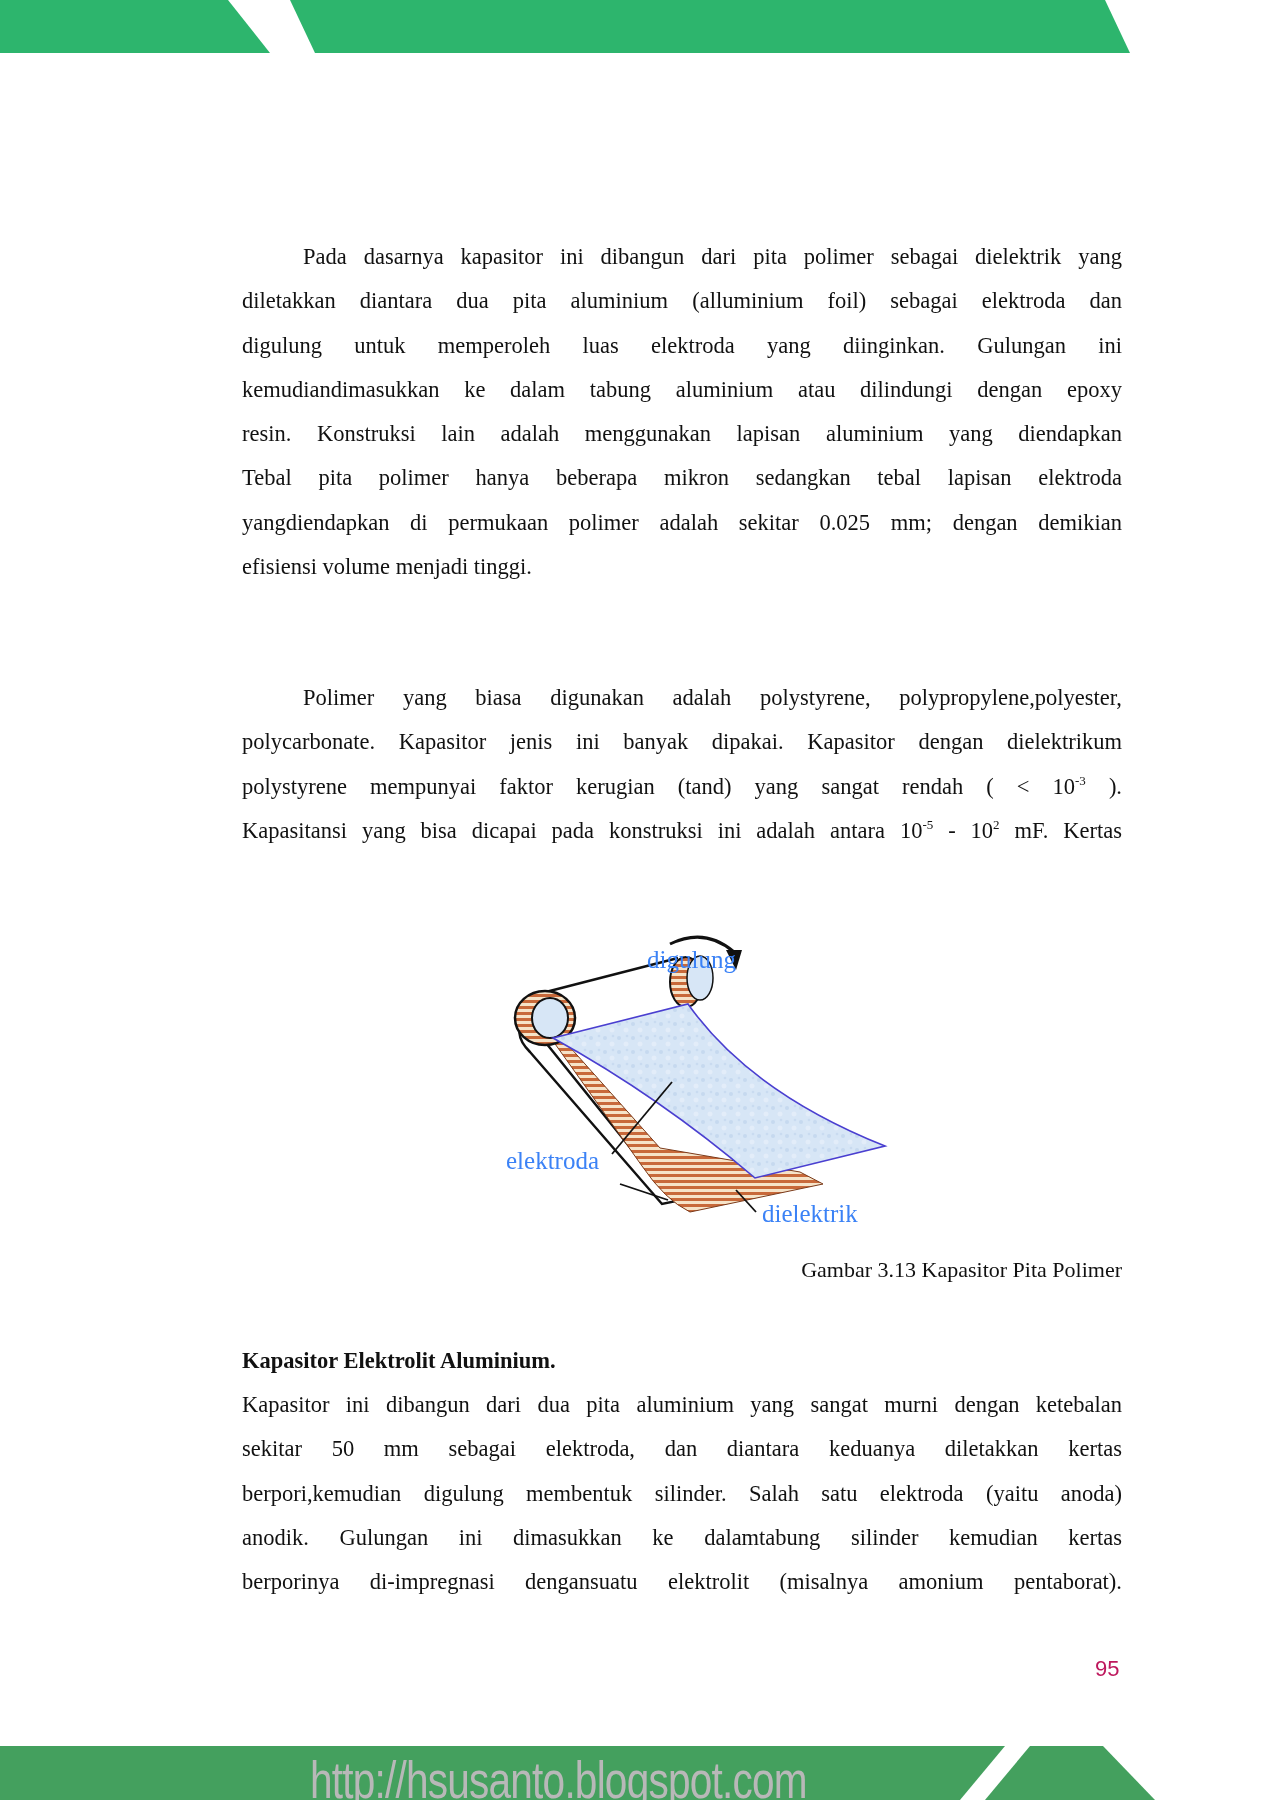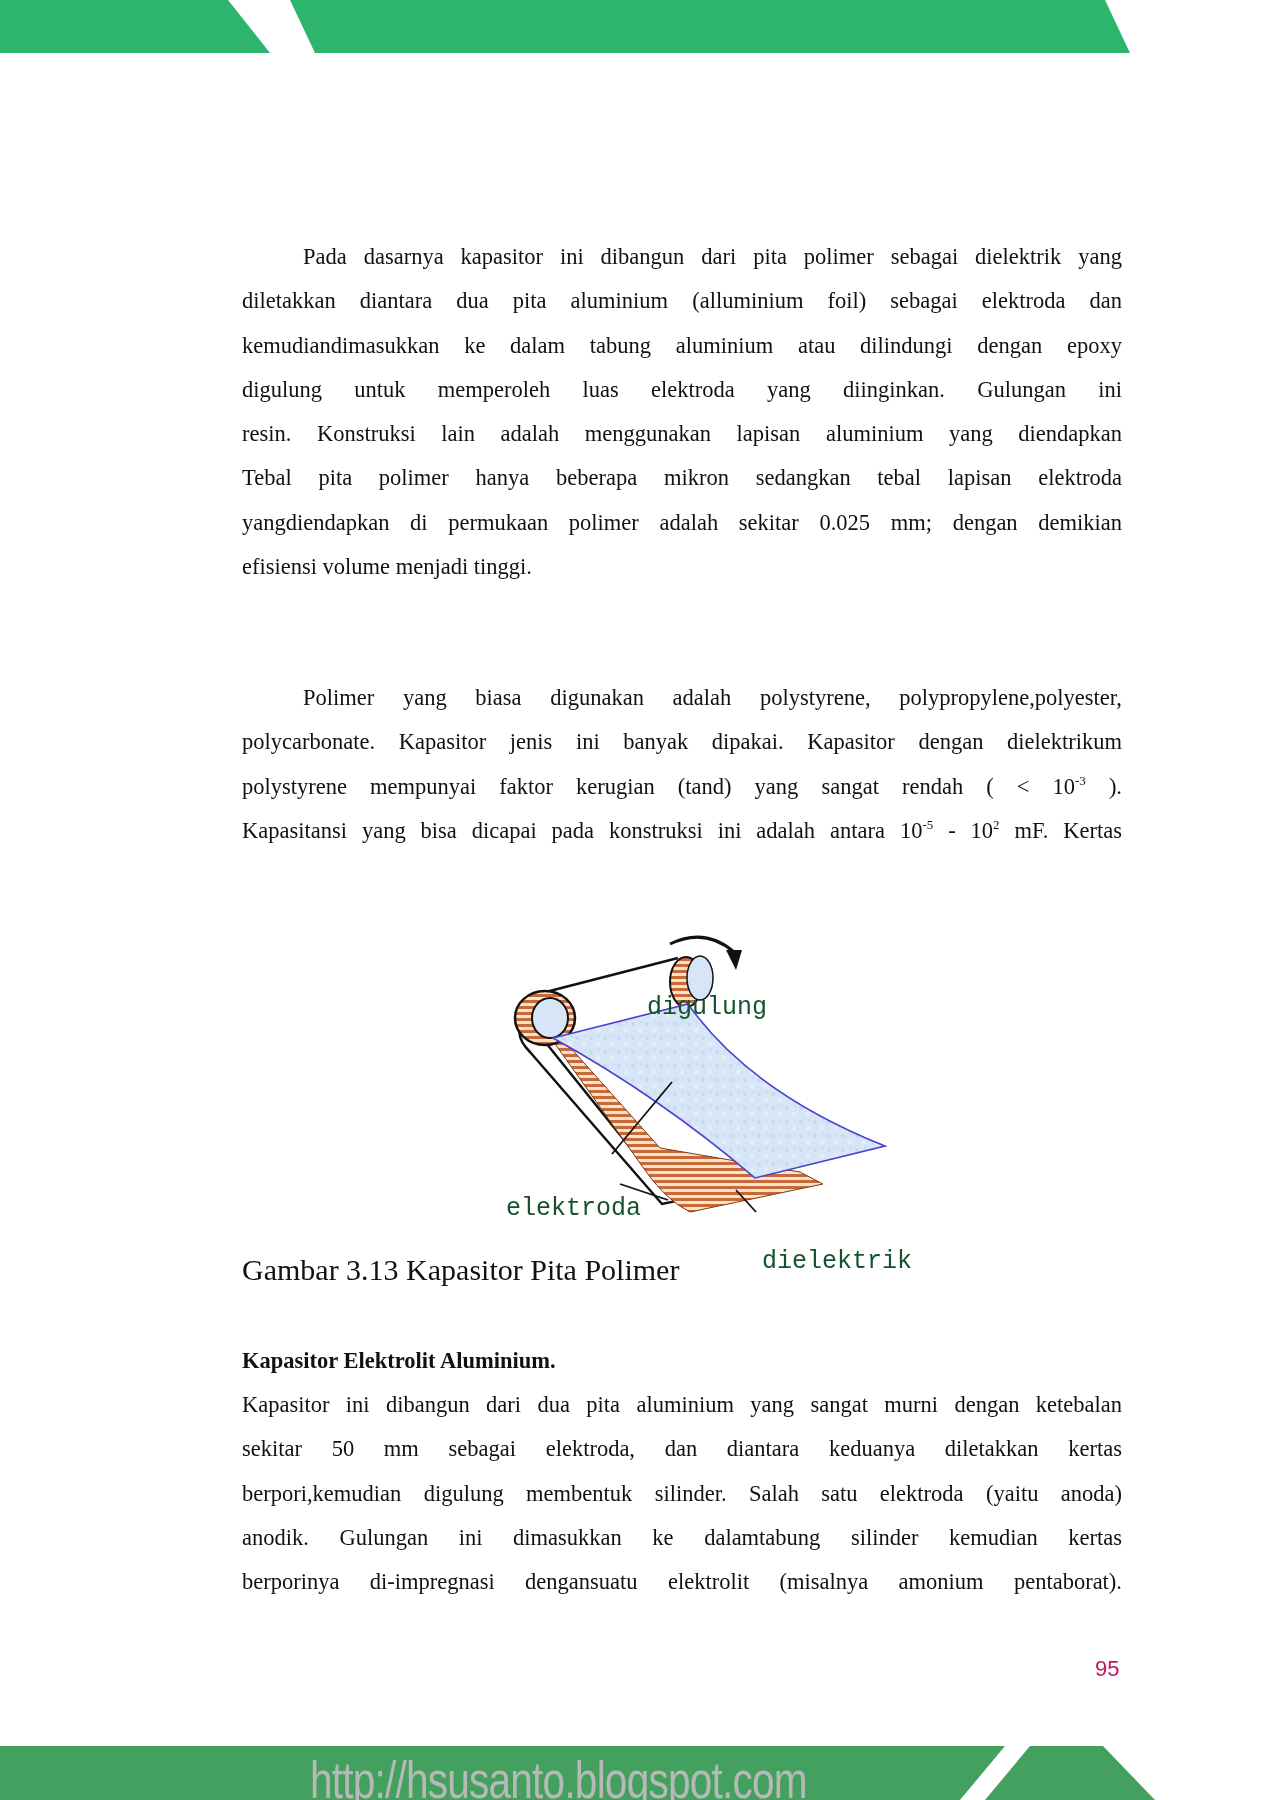--- a/index.html
+++ b/index.html
@@ -20,59 +20,59 @@
     }
     .line { display: block; text-align: justify; text-align-last: justify; white-space: normal; }
     .line.last { text-align-last: left; }
     sup { font-size: 13px; line-height: 0; vertical-align: 9px; }
 
     .p1 { top: 235px; }
     .p2 { top: 676px; }
     .figure { position: absolute; left: 490px; top: 922px; width: 400px; height: 316px; }
     .caption {
       position: absolute; top: 1255px; left: 242px; width: 880px;
-      text-align: left; font-size: 30px; line-height: 30px;
+      text-align: right; font-size: 22px; line-height: 30px;
     }
     .heading {
       position: absolute; top: 1346px; left: 242px; font-weight: bold;
       font-size: 22.5px; line-height: 30px;
     }
     .p3 { top: 1383px; }
     .page-number {
       position: absolute; top: 1656px; left: 1095px;
       font-family: "Liberation Sans", "DejaVu Sans", sans-serif;
       font-size: 22px; color: #be185d;
     }
     .watermark {
       position: absolute; top: 1752px; left: 310px; width: 650px;
       font-family: "Liberation Sans", "DejaVu Sans", sans-serif;
       font-size: 52px; line-height: 56px; color: #b8b8b8;
       letter-spacing: -1px; transform: scaleX(0.78); transform-origin: left top;
       white-space: nowrap;
     }
     .fig-label {
-      position: absolute; font-family: Liberation Mono, monospace;
-      font-size: 25px; color: #14532d; white-space: nowrap; margin-top: 47px;
+      position: absolute; font-family: Liberation Serif, serif;
+      font-size: 25px; color: #3b82f6; white-space: nowrap;
     }
   </style>
 </head>
 <body>
 
 <div class="band band-top">
   <svg width="1272" height="54" viewBox="0 0 1272 54">
     <polygon points="0,0 228,0 270,53 0,53" fill="#2db56d"></polygon>
     <polygon points="290,0 1105,0 1130,53 315,53" fill="#2db56d"></polygon>
   </svg>
 </div>
 
 <div class="content p1">
   <span class="line" style="text-indent:61px;">Pada dasarnya kapasitor ini dibangun dari pita polimer sebagai dielektrik yang</span>
   <span class="line">diletakkan diantara dua pita aluminium (alluminium foil) sebagai elektroda dan</span>
+  <span class="line">digulung untuk memperoleh luas elektroda yang diinginkan. Gulungan ini</span>
   <span class="line">kemudiandimasukkan ke dalam tabung aluminium atau dilindungi dengan epoxy</span>
-  <span class="line">digulung untuk memperoleh luas elektroda yang diinginkan. Gulungan ini</span>
   <span class="line">resin. Konstruksi lain adalah menggunakan lapisan aluminium yang diendapkan</span>
   <span class="line">Tebal pita polimer hanya beberapa mikron sedangkan tebal lapisan elektroda</span>
   <span class="line">yangdiendapkan di permukaan polimer adalah sekitar 0.025 mm; dengan demikian</span>
   <span class="line last">efisiensi volume menjadi tinggi.</span>
 </div>
 
 <div class="content p2">
   <span class="line" style="text-indent:61px;">Polimer yang biasa digunakan adalah polystyrene, polypropylene,polyester,</span>
   <span class="line">polycarbonate. Kapasitor jenis ini banyak dipakai. Kapasitor dengan dielektrikum</span>
   <span class="line"><span>polystyrene mempunyai faktor kerugian (tand) yang sangat rendah ( &lt; 10</span><sup>-3</sup><span> ).</span></span>

